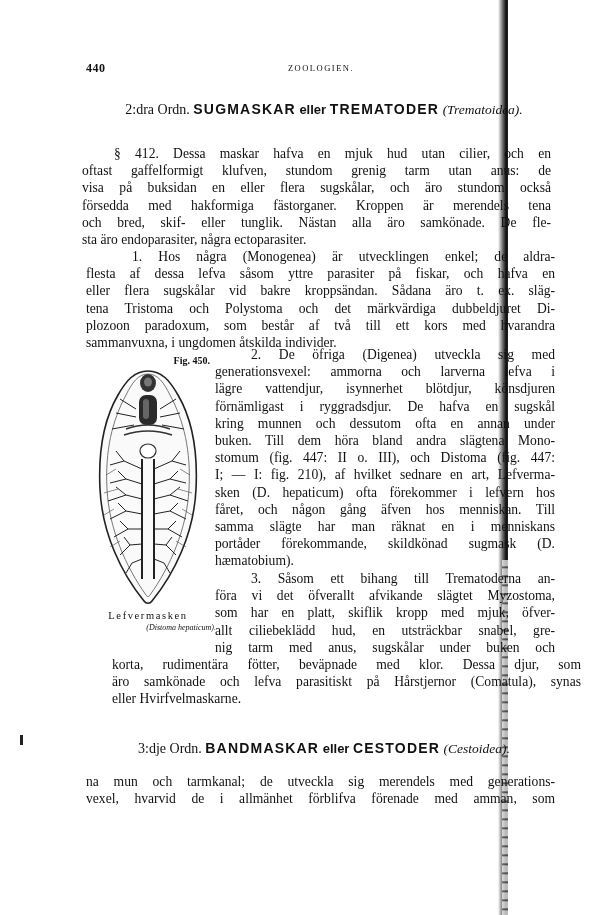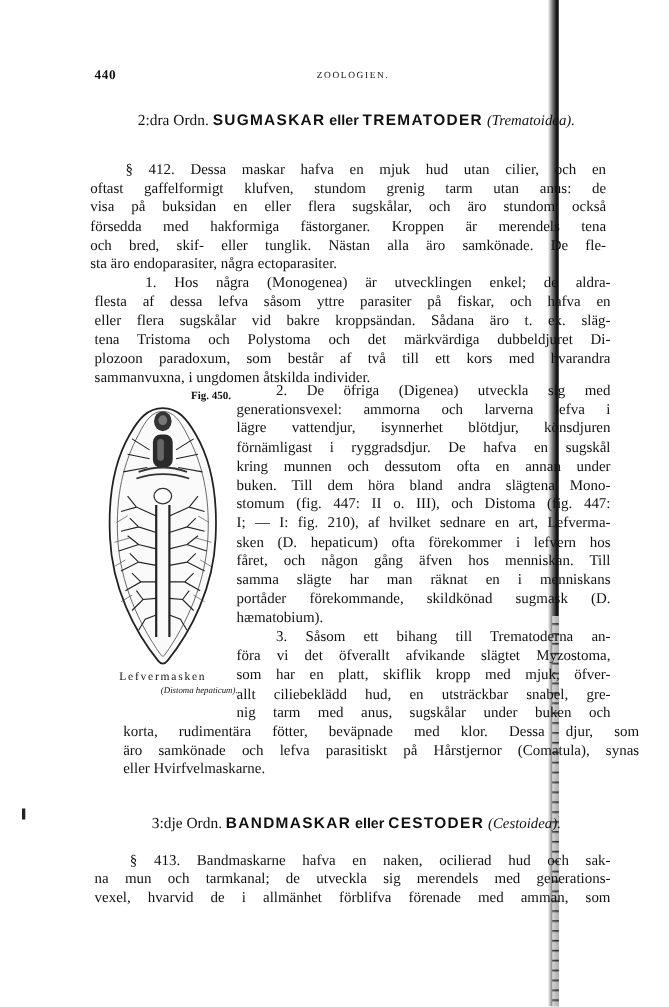--- a/index.html
+++ b/index.html
@@ -147,18 +147,17 @@
 
   <div class="heading" style="top:740px;">
     <span>3:dje Ordn.</span>
     <span class="caps">BANDMASKAR</span>
     <span class="bold-word">eller</span>
     <span class="caps">CESTODER</span>
     <i>(Cestoidea).</i>
   </div>
 
   <div class="para" style="left:86px; top:773px; width:469px;">
-    <span class="line indent" style="padding-left:32px;">§ 413.  Bandmaskarne hafva en naken, ocilierad hud och sak-</span>
     <span class="line">na mun och tarmkanal; de utveckla sig merendels med generations-</span>
     <span class="line">vexel, hvarvid de i allmänhet förblifva förenade med amman, som</span>
   </div>
 
 </div>
 
 </body></html>

